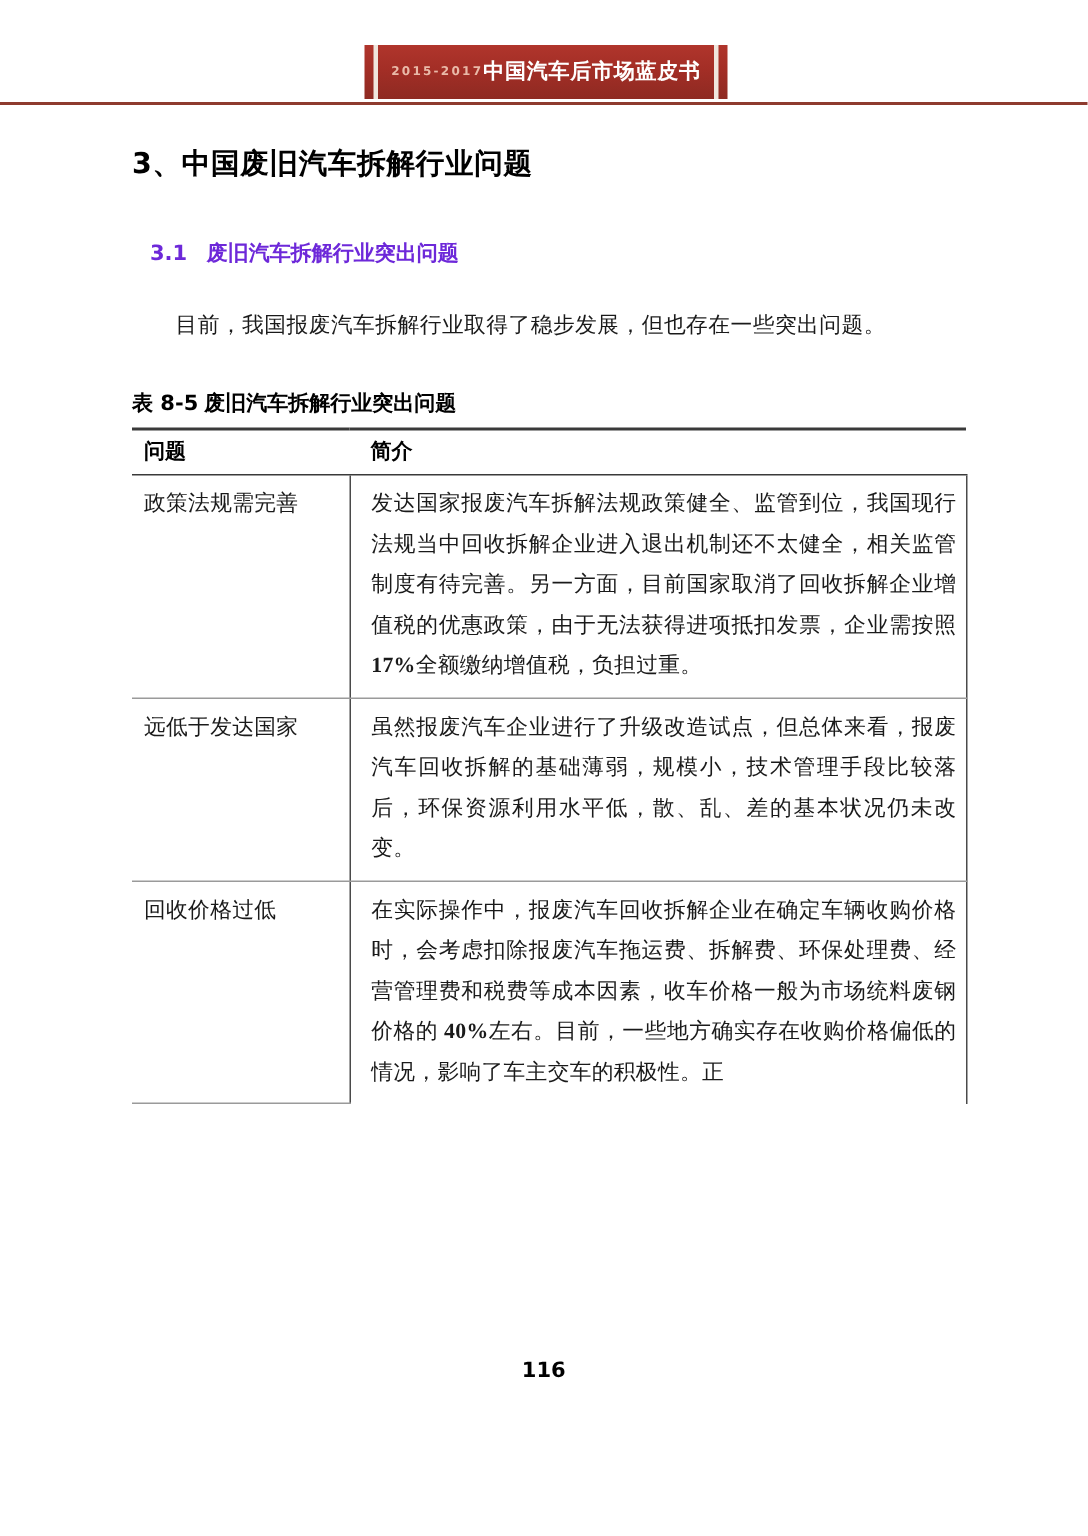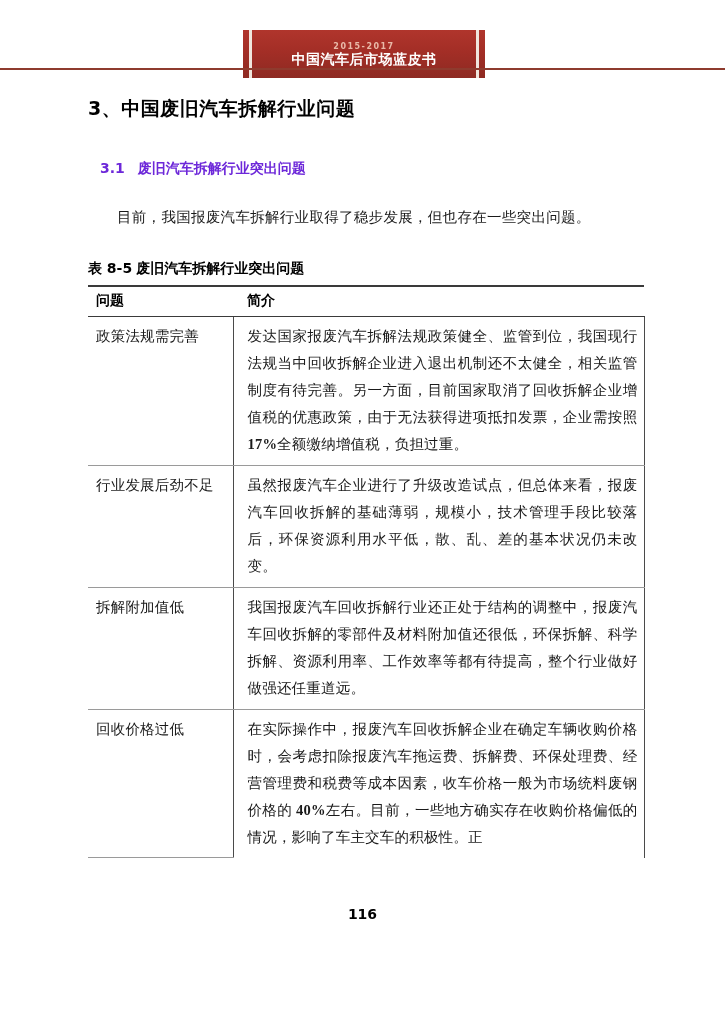--- a/index.html
+++ b/index.html
@@ -19,24 +19,24 @@
   .header-zone {
     position: absolute;
     top: 0; left: 0; right: 0;
     height: 72px;
   }
   .banner {
     position: absolute;
     left: 243px;
     top: 30px;
     width: 242px;
-    height: 48px;
+    height: 36px;
     background: linear-gradient(180deg, #b0352c 0%, #a32e26 45%, #8e2a22 100%);
     display: flex;
-    flex-direction: column;
+    flex-direction: row;
     align-items: center;
     justify-content: center;
     overflow: hidden;
   }
   .banner::before, .banner::after {
     content: "";
     position: absolute;
     top: 0; bottom: 0;
     width: 3px;
     background: #f0e6dd;
@@ -206,26 +206,22 @@
         <th class="col-issue">问题</th>
         <th class="col-desc">简介</th>
       </tr>
     </thead>
     <tbody id="table-body">
         <tr>
           <td class="cell-issue">政策法规需完善</td>
           <td class="cell-desc"><span>发达国家报废汽车拆解法规政策健全、监管到位，我国现行法规当中回收拆解企业进入退出机制还不太健全，相关监管制度有待完善。另一方面，目前国家取消了回收拆解企业增值税的优惠政策，由于无法获得进项抵扣发票，企业需按照 </span><b class="hl">17%</b><span>全额缴纳增值税，负担过重。</span></td>
         </tr>
         <tr>
-          <td class="cell-issue">行业发展后劲不足</td>
+          <td class="cell-issue">远低于发达国家</td>
           <td class="cell-desc"><span>虽然报废汽车企业进行了升级改造试点，但总体来看，报废汽车回收拆解的基础薄弱，规模小，技术管理手段比较落后，环保资源利用水平低，散、乱、差的基本状况仍未改变。</span></td>
-        </tr>
-        <tr>
-          <td class="cell-issue">拆解附加值低</td>
-          <td class="cell-desc"><span>我国报废汽车回收拆解行业还正处于结构的调整中，报废汽车回收拆解的零部件及材料附加值还很低，环保拆解、科学拆解、资源利用率、工作效率等都有待提高，整个行业做好做强还任重道远。</span></td>
         </tr>
         <tr>
           <td class="cell-issue">回收价格过低</td>
           <td class="cell-desc"><span>在实际操作中，报废汽车回收拆解企业在确定车辆收购价格时，会考虑扣除报废汽车拖运费、拆解费、环保处理费、经营管理费和税费等成本因素，收车价格一般为市场统料废钢价格的 </span><b class="hl">40%</b><span>左右。目前，一些地方确实存在收购价格偏低的情况，影响了车主交车的积极性。正</span></td>
         </tr>
       </tbody>
   </table>
 
 </div>
 

